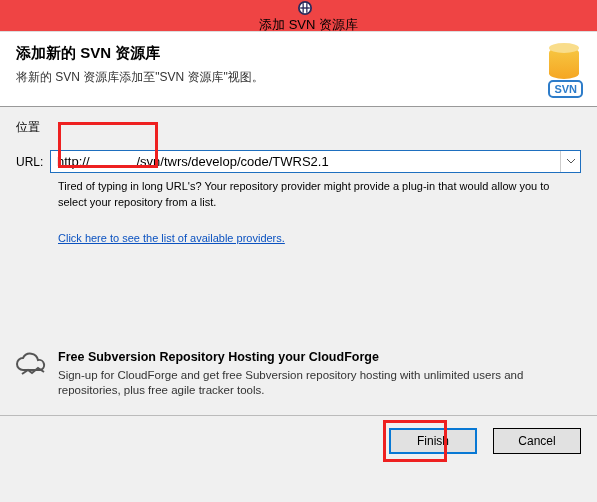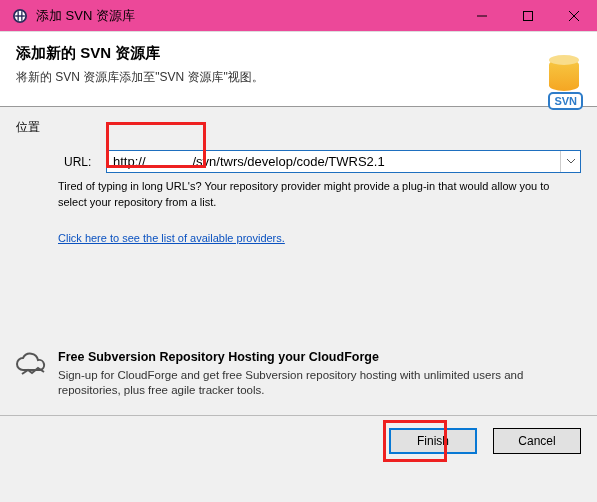--- a/index.html
+++ b/index.html
@@ -6,25 +6,26 @@
     body {
       font-family: "Microsoft YaHei", "Segoe UI", Tahoma, sans-serif;
       font-size: 12px;
       background: #f0f0f0;
       width: 597px;
       height: 502px;
       overflow: hidden;
     }
     .titlebar {
       height: 32px;
-      background: #ec4899;
+      background: #ef4444;
       border-bottom: 1px solid #ddd;
       display: flex;
       align-items: center;
-      padding-left: 12px;
+      padding-left: 20px;
+      flex-direction: column;
     }
     .titlebar-icon {
       width: 16px; height: 16px;
       margin-right: 8px;
       display: inline-flex; align-items: center; justify-content: center;
     }
     .titlebar-title { font-size: 13px; flex: 1; color: #000; }
     .win-controls { display: flex; height: 100%; }
     .win-btn {
       width: 46px; height: 100%;
@@ -34,21 +35,21 @@
     }
     .header {
       background: #ffffff;
       padding: 12px 16px 8px 16px;
       position: relative;
       height: 74px;
     }
     .header-title { font-size: 15px; font-weight: bold; margin-bottom: 6px; }
     .header-desc { font-size: 12px; color: #333; }
     .header-icon {
-      position: absolute; right: 14px; top: 24px;
+      position: absolute; right: 14px; top: 12px;
       width: 56px; height: 56px;
     }
     .cylinder-body {
       position: absolute; right: 4px; top: 3px;
       width: 30px; height: 32px;
       background: linear-gradient(180deg, #f7c843 0%, #f5a623 100%);
       border-radius: 50% / 18%;
     }
     .cylinder-top {
       position: absolute; right: 4px; top: -1px;
@@ -65,24 +66,23 @@
     }
     .separator { height: 1px; background: #999; }
     .content {
       padding: 12px 16px 8px 16px;
       background: #f0f0f0;
     }
     .fieldset-label {
       font-size: 12px; color: #000; margin-bottom: 14px;
     }
     .url-row {
-      display: flex; align-items: center; gap: 8px;
+      display: flex; align-items: center; gap: 0;
       margin-bottom: 6px;
       position: relative;
-      margin-left: 48px;
     }
     .url-label { font-size: 12px; min-width: 34px; }
     .url-combo {
       flex: 1; display: flex;
       border: 1px solid #1e6fbf;
       background: #fff;
       height: 23px;
     }
     .url-input {
       flex: 1; border: none; outline: none;

